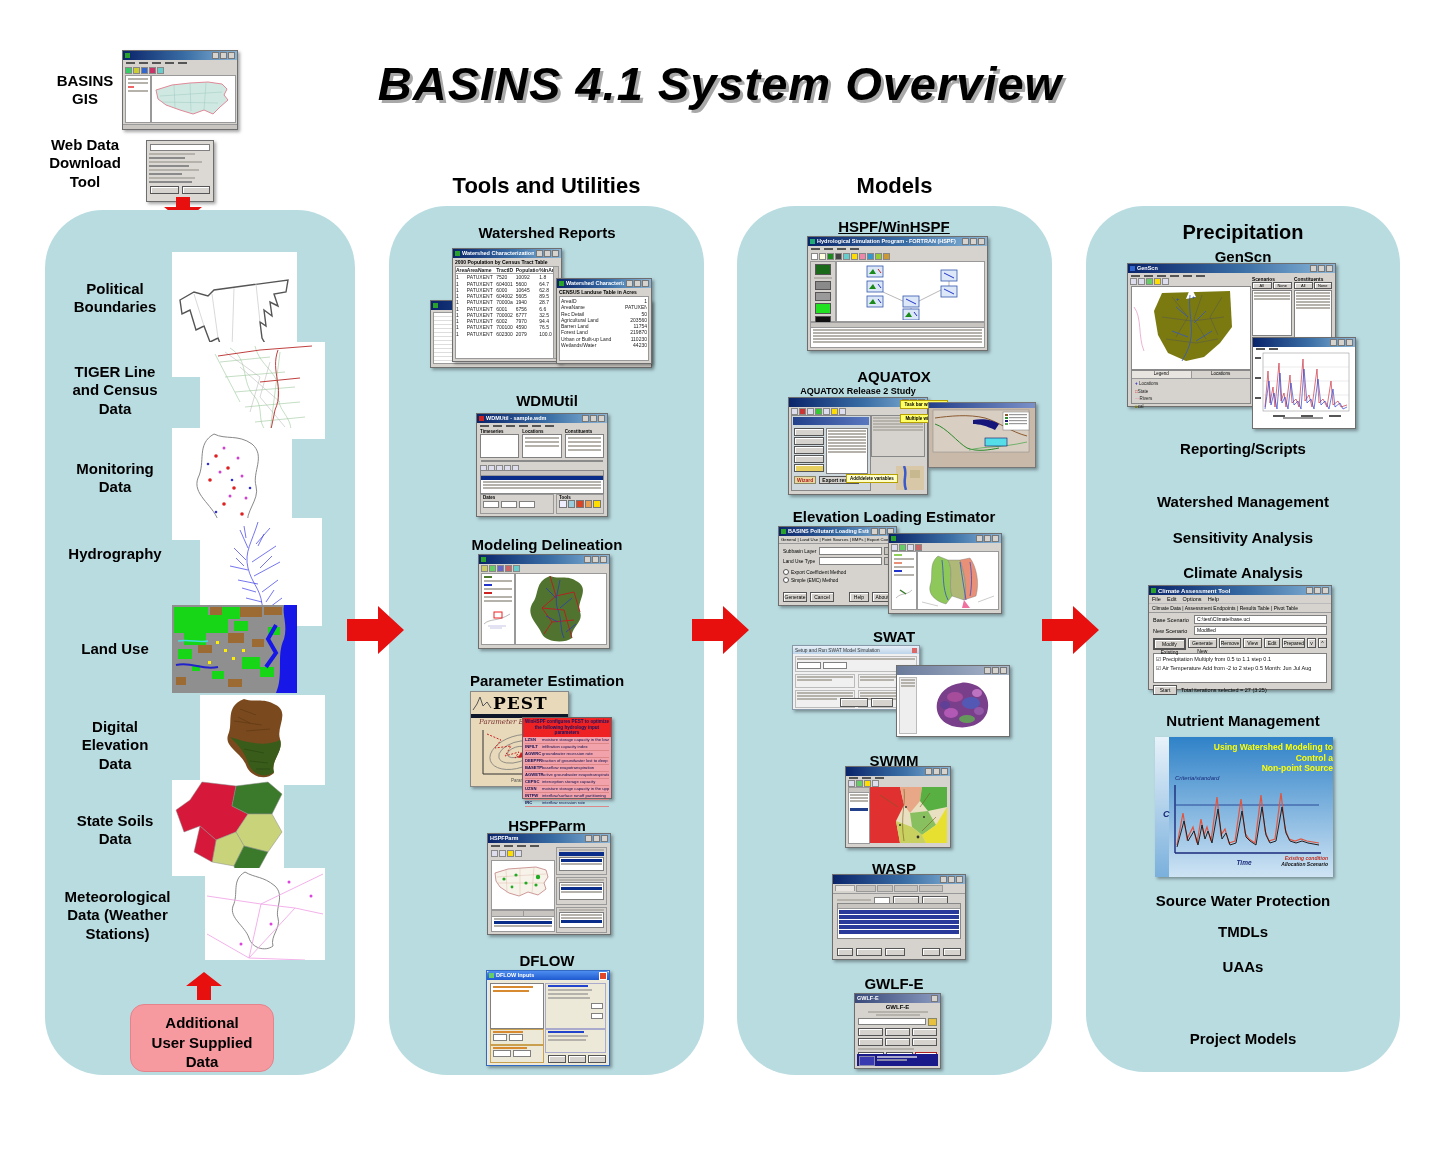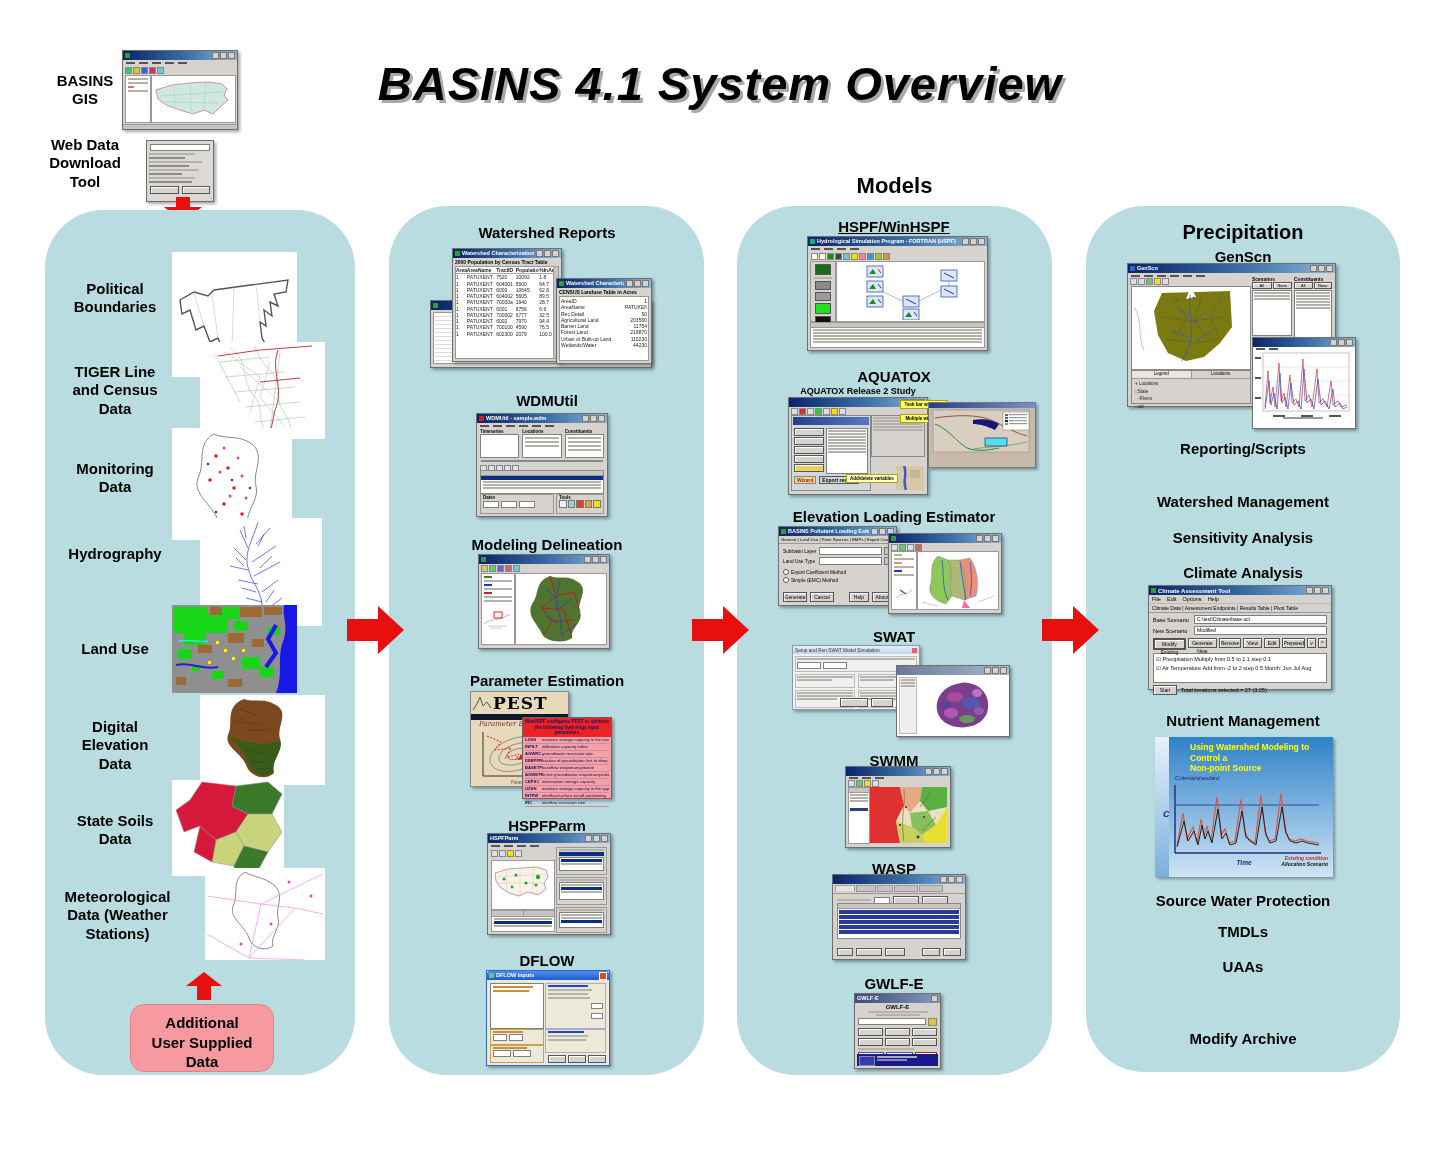--- a/index.html
+++ b/index.html
@@ -123,20 +123,21 @@
 
   <svg class="abs" style="left:164px;top:197px;" width="38" height="25">
     <polygon points="12,0 26,0 26,10 38,10 19,25 0,10 12,10" fill="#e80f0f"></polygon>
   </svg>
 
   <div class="col" style="left:45px;top:210px;width:310px;height:865px;"></div>
   <div class="col" style="left:389px;top:206px;width:315px;height:869px;"></div>
   <div class="col" style="left:737px;top:206px;width:315px;height:869px;"></div>
   <div class="col" style="left:1086px;top:206px;width:314px;height:866px;"></div>
 
+  <div class="hdr" style="left:389px;top:172px;width:315px;">Tools and Utilities</div>
   <div class="hdr" style="left:737px;top:172px;width:315px;">Models</div>
 
   <svg class="abs" style="left:347px;top:606px;" width="58" height="48">
     <polygon points="0,13 31,13 31,0 57,24 31,48 31,35 0,35" fill="#e80f0f"></polygon>
     </svg>
   <svg class="abs" style="left:692px;top:606px;" width="58" height="48">
     <polygon points="0,13 31,13 31,0 57,24 31,48 31,35 0,35" fill="#e80f0f"></polygon>
     </svg>
   <svg class="abs" style="left:1042px;top:606px;" width="58" height="48">
     <polygon points="0,13 31,13 31,0 57,24 31,48 31,35 0,35" fill="#e80f0f"></polygon>
@@ -580,21 +581,21 @@
           <path d="M44 6 C42 18 38 26 42 36 C46 46 44 56 48 64 M30 14 L40 24 M56 24 L44 34 M30 42 L42 48 M60 50 L50 58"></path>
         </g>
       </svg>
     </div>
   </div>
 
   <div class="seclbl" style="left:437px;top:672px;width:220px;">Parameter Estimation</div>
 
   <div class="abs" style="left:470px;top:691px;width:140px;height:108px;">
     <div class="abs" style="left:0;top:0;width:97px;height:94px;background:#e7d9b9;border:1px solid #888;box-shadow:2px 2px 3px rgba(0,0,0,.35);">
-      <div style="display:flex;align-items:center;border-bottom:6px solid #0f172a;height:22px;">
+      <div style="display:flex;align-items:center;border-bottom:4px solid #0f172a;height:22px;">
         <svg width="22" height="18">
             <path d="M2 16 L6 10 9 3 12 12 16 8 20 14" stroke="#555" fill="none" stroke-width="1"></path>
           </svg>
         <span style="font-family:'DejaVu Serif',serif;font-weight:bold;font-size:17px;letter-spacing:1px;">PEST</span>
       </div>
       <div style="font-family:'DejaVu Serif',serif;font-style:italic;font-size:7px;color:#7a3030;text-align:center;">Parameter ESTimation</div>
       <svg width="95" height="58" viewBox="0 0 95 58">
         <path d="M12 4 L12 48 L88 48" stroke="#333" fill="none" stroke-width="1"></path>
         <ellipse cx="46" cy="26" rx="28" ry="16" fill="none" stroke="#777" stroke-width=".7" transform="rotate(-18 46 26)"></ellipse>
         <ellipse cx="46" cy="26" rx="19" ry="10" fill="none" stroke="#777" stroke-width=".7" transform="rotate(-18 46 26)"></ellipse>
@@ -1438,36 +1439,36 @@
     <div style="display:flex;align-items:center;gap:4px;padding:2px 4px;">
       <span class="btn" style="width:22px;height:8px;line-height:8px;">Start</span>
       <span style="font-size:5.5px;">Total iterations selected = 27 (3:25)</span>
     </div>
   </div>
 
   <div class="seclbl" style="left:1133px;top:712px;width:220px;">Nutrient Management</div>
 
   <div class="abs" style="left:1155px;top:737px;width:178px;height:140px;background:linear-gradient(180deg,#2f82c8,#cfe4f4);box-shadow:2px 2px 3px rgba(0,0,0,.35);">
     <div class="abs" style="left:0;top:0;width:14px;height:100%;background:linear-gradient(180deg,#e8f2fa,#7ab0dc);"></div>
-    <div style="position:relative;font-size:8.5px;font-weight:bold;color:#ffff00;text-align:left;padding-top:5px;white-space:pre-line;line-height:1.25;padding-left:35px;">Using Watershed Modeling to Control a
+    <div style="position:relative;font-size:8.5px;font-weight:bold;color:#ffff00;text-align:right;padding-top:5px;white-space:pre-line;line-height:1.25;padding-left:35px;">Using Watershed Modeling to Control a
 Non-point Source</div>
     <div class="abs" style="left:20px;top:38px;font-size:6px;font-style:italic;color:#1a2a7a;">Criteria/standard</div>
     <div class="abs" style="left:8px;top:72px;font-size:9px;font-style:italic;color:#1a2a7a;font-weight:bold;">C</div>
     <svg class="abs" style="left:16px;top:46px;" width="156" height="76" viewBox="0 0 156 76">
       <line x1="4" y1="2" x2="4" y2="70" stroke="#1a2a7a" stroke-width="1.4"></line>
       <line x1="4" y1="70" x2="150" y2="70" stroke="#1a2a7a" stroke-width="1.4"></line>
       <line x1="4" y1="22" x2="148" y2="22" stroke="#2a4a9a" stroke-width="1.2"></line>
       <path d="M6 62 L12 30 16 56 22 44 26 60 30 36 33 52 36 44 40 58 46 14 50 52 54 46 58 60 64 58 70 16 74 50 78 56 84 60 90 12 94 48 98 58 104 56 110 10 114 46 118 56 124 58 130 56 136 58 148 60" stroke="#e05540" stroke-width="1.2" fill="none"></path>
       <path d="M6 64 L13 38 17 58 23 48 27 62 31 42 34 56 37 48 41 60 47 26 51 56 55 50 59 62 65 60 71 28 75 54 79 58 85 62 91 24 95 52 99 60 105 58 111 24 115 50 119 58 125 60 131 58 137 60 148 62" stroke="#222" stroke-width="1" fill="none"></path>
     </svg>
     <div class="abs" style="left:0;right:0;top:122px;text-align:center;font-size:6.5px;font-weight:bold;font-style:italic;color:#1a2a7a;">Time</div>
     <div class="abs" style="right:5px;top:118px;text-align:right;">
       <div style="font-size:5px;font-weight:bold;font-style:italic;color:#c03020;">Existing condition</div>
       <div style="font-size:5px;font-weight:bold;font-style:italic;color:#111;">Allocation Scenario</div>
     </div>
   </div>
 
   <div class="seclbl" style="left:1123px;top:892px;width:240px;">Source Water Protection</div>
   <div class="seclbl" style="left:1133px;top:923px;width:220px;">TMDLs</div>
   <div class="seclbl" style="left:1133px;top:958px;width:220px;">UAAs</div>
-  <div class="seclbl" style="left:1133px;top:1030px;width:220px;">Modify Archive</div>
+  <div class="seclbl" style="left:1133px;top:1030px;width:220px;">Project Models</div>
 
 </div>
 
 </body></html>

